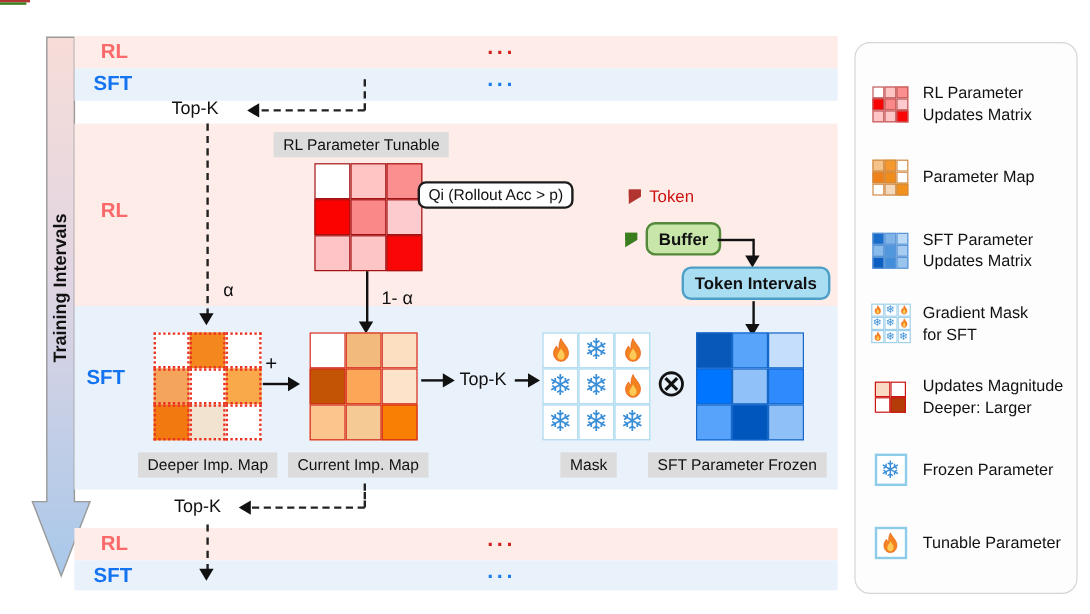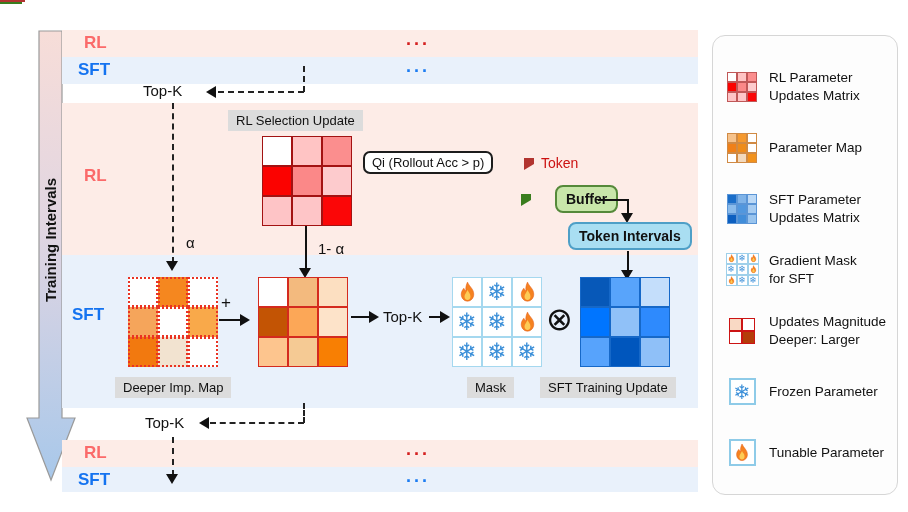--- a/index.html
+++ b/index.html
@@ -51,28 +51,28 @@
   #elbow-top-head{left:206px;top:86px}
   #alpha-line{left:172px;top:103px;height:160px}
   #alpha-head{left:166px;top:261px}
   #alpha-label{left:186px;top:234px;font-size:15px}
 
   
   #rl-mid-label{left:84px;top:166px}
   #rl-param-label{left:228px;top:110px}
   #rl-matrix{position:absolute;left:262px;top:136px}
   #sample-label{left:483px;top:110px}
-  #qi-box{left:363px;top:151px}
+  #qi-box{left:348px;top:151px}
   #qj-box{left:363px;top:187px}
   #drop-line{left:501px;top:163px;width:25px}
   #drop-head{left:524px;top:158px}
   #drop-label{left:541px;top:155px;font-size:14px;font-weight:500;color:var(--drop-red)}
   #buffer-line{left:501px;top:199px;width:22px}
   #buffer-head{left:521px;top:194px}
-  #buffer-box{position:absolute;left:555px;top:185px;background:var(--buffer-bg);
+  #buffer-box{position:absolute;left:538px;top:185px;background:var(--buffer-bg);
     border:2px solid var(--buffer-border);border-radius:8px;font-weight:bold;font-size:14px;padding:4px 9px}
   #bt-line-h{left:598px;top:199px;width:30px}
   #bt-line-v{left:627px;top:199px;height:15px}
   #bt-head{left:621px;top:213px}
   #token-box{position:absolute;left:568px;top:222px;background:var(--token-bg);
     border:2px solid var(--token-border);border-radius:8px;font-weight:bold;font-size:14px;padding:4px 9px}
   #token-line{left:627px;top:251px;height:20px}
   #token-head{left:621px;top:270px}
 
   
@@ -159,21 +159,21 @@
   <div class="abs" id="topk-top">Top-K</div>
   <div class="vdash" id="elbow-top-v"></div>
   <div class="hdash" id="elbow-top-h"></div>
   <div class="ah-left" id="elbow-top-head"></div>
 
   <div class="vdash" id="alpha-line"></div>
   <div class="ah-down" id="alpha-head"></div>
   <div class="abs" id="alpha-label">α</div>
 
   <div class="mid-tag" id="rl-mid-label" style="color:var(--rl-accent)">RL</div>
-  <div class="lbl-gray" id="rl-param-label">RL Selection Update</div>
+  <div class="lbl-gray" id="rl-param-label">RL Parameter Tunable</div>
   <div class="mgrid" id="rl-matrix" style="display: grid; grid-template-columns: repeat(3, 30px);">
       <div class="mcell" style="width: 30px; height: 30px; border: 1.5px solid rgb(163, 18, 18); background: rgb(255, 255, 255);"></div>
       <div class="mcell" style="width: 30px; height: 30px; border: 1.5px solid rgb(163, 18, 18); background: rgb(255, 196, 196);"></div>
       <div class="mcell" style="width: 30px; height: 30px; border: 1.5px solid rgb(163, 18, 18); background: rgb(251, 142, 142);"></div>
       <div class="mcell" style="width: 30px; height: 30px; border: 1.5px solid rgb(163, 18, 18); background: rgb(251, 2, 0);"></div>
       <div class="mcell" style="width: 30px; height: 30px; border: 1.5px solid rgb(163, 18, 18); background: rgb(251, 136, 136);"></div>
       <div class="mcell" style="width: 30px; height: 30px; border: 1.5px solid rgb(163, 18, 18); background: rgb(253, 203, 205);"></div>
       <div class="mcell" style="width: 30px; height: 30px; border: 1.5px solid rgb(163, 18, 18); background: rgb(254, 196, 198);"></div>
       <div class="mcell" style="width: 30px; height: 30px; border: 1.5px solid rgb(163, 18, 18); background: rgb(254, 197, 199);"></div>
       <div class="mcell" style="width: 30px; height: 30px; border: 1.5px solid rgb(163, 18, 18); background: rgb(251, 6, 7);"></div>
@@ -217,20 +217,21 @@
       <div class="mcell" style="width: 30px; height: 30px; border: 1.5px solid rgb(212, 42, 30); background: rgb(255, 255, 255);"></div>
       <div class="mcell" style="width: 30px; height: 30px; border: 1.5px solid rgb(212, 42, 30); background: rgb(243, 186, 126);"></div>
       <div class="mcell" style="width: 30px; height: 30px; border: 1.5px solid rgb(212, 42, 30); background: rgb(252, 223, 193);"></div>
       <div class="mcell" style="width: 30px; height: 30px; border: 1.5px solid rgb(212, 42, 30); background: rgb(195, 84, 4);"></div>
       <div class="mcell" style="width: 30px; height: 30px; border: 1.5px solid rgb(212, 42, 30); background: rgb(252, 167, 87);"></div>
       <div class="mcell" style="width: 30px; height: 30px; border: 1.5px solid rgb(212, 42, 30); background: rgb(253, 227, 201);"></div>
       <div class="mcell" style="width: 30px; height: 30px; border: 1.5px solid rgb(212, 42, 30); background: rgb(253, 197, 142);"></div>
       <div class="mcell" style="width: 30px; height: 30px; border: 1.5px solid rgb(212, 42, 30); background: rgb(245, 202, 148);"></div>
       <div class="mcell" style="width: 30px; height: 30px; border: 1.5px solid rgb(212, 42, 30); background: rgb(248, 127, 3);"></div>
     </div>
+  <div class="lbl-gray" id="current-label">Current Imp. Map</div>
 
   <div class="hline" id="cm-a1-line"></div>
   <div class="ah-right" id="cm-a1-head"></div>
   <div class="abs" id="topk-mid">Top-K</div>
   <div class="hline" id="cm-a2-line"></div>
   <div class="ah-right" id="cm-a2-head"></div>
 
   <div class="mgrid" id="mask-grid" style="display: grid; grid-template-columns: repeat(3, 30px);">
       <div class="mcell" style="width: 30px; height: 30px; border: 1.5px solid rgb(165, 216, 239); background: rgb(255, 255, 255);">
         <svg width="23" height="23" viewBox="0 0 24 24">
@@ -275,21 +276,21 @@
       <div class="mcell" style="width: 30px; height: 30px; border: 1px solid rgb(22, 104, 200); background: rgb(7, 88, 184);"></div>
       <div class="mcell" style="width: 30px; height: 30px; border: 1px solid rgb(22, 104, 200); background: rgb(88, 164, 251);"></div>
       <div class="mcell" style="width: 30px; height: 30px; border: 1px solid rgb(22, 104, 200); background: rgb(196, 222, 251);"></div>
       <div class="mcell" style="width: 30px; height: 30px; border: 1px solid rgb(22, 104, 200); background: rgb(0, 117, 255);"></div>
       <div class="mcell" style="width: 30px; height: 30px; border: 1px solid rgb(22, 104, 200); background: rgb(144, 193, 248);"></div>
       <div class="mcell" style="width: 30px; height: 30px; border: 1px solid rgb(22, 104, 200); background: rgb(46, 138, 253);"></div>
       <div class="mcell" style="width: 30px; height: 30px; border: 1px solid rgb(22, 104, 200); background: rgb(87, 163, 252);"></div>
       <div class="mcell" style="width: 30px; height: 30px; border: 1px solid rgb(22, 104, 200); background: rgb(0, 86, 189);"></div>
       <div class="mcell" style="width: 30px; height: 30px; border: 1px solid rgb(22, 104, 200); background: rgb(143, 192, 248);"></div>
     </div>
-  <div class="lbl-gray" id="sft-update-label">SFT Training Update</div>
+  <div class="lbl-gray" id="sft-update-label">SFT Parameter Frozen</div>
 
   <div class="vdash" id="bot-elbow-v"></div>
   <div class="hdash" id="bot-elbow-h"></div>
   <div class="ah-left" id="bot-elbow-head"></div>
   <div class="abs" id="topk-bot">Top-K</div>
   <div class="vdash" id="bot-line"></div>
   <div class="ah-down" id="bot-head"></div>
 
   <div id="legend">
     <div id="legend-items">

